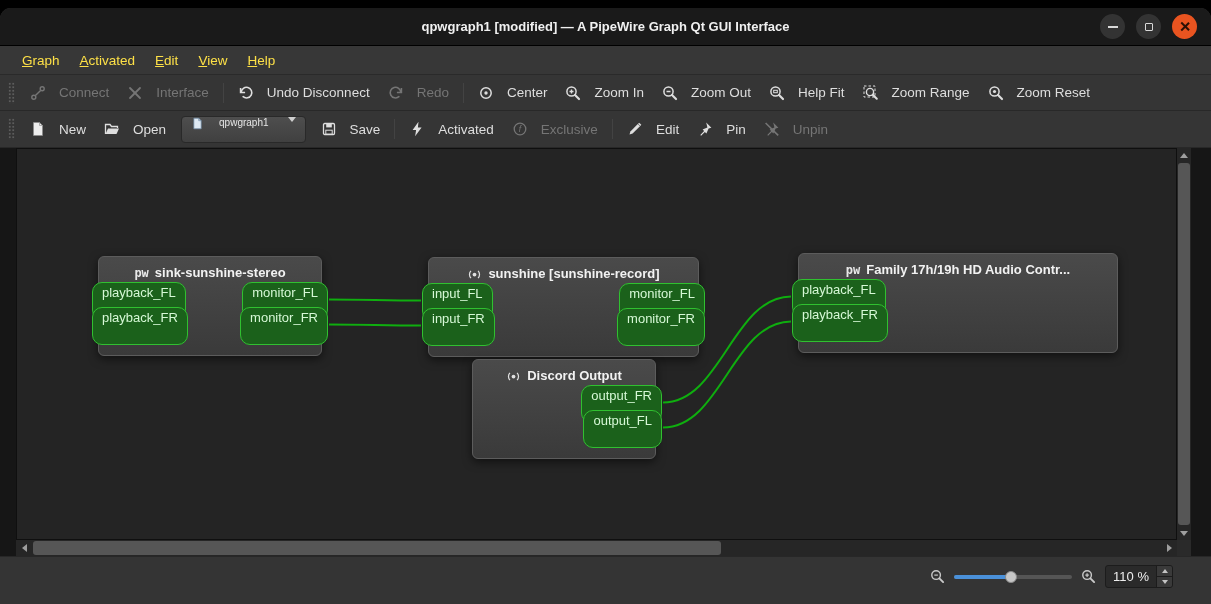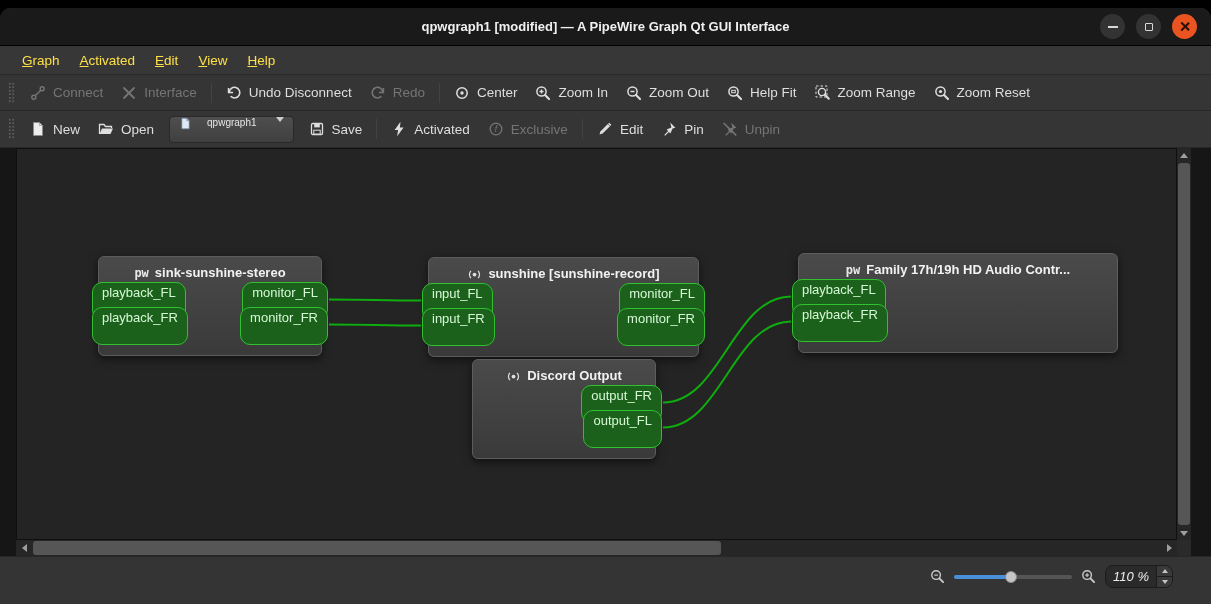--- a/index.html
+++ b/index.html
@@ -20,21 +20,21 @@
   .glyph-close::before{transform:translateX(-50%) rotate(45deg);}
   .glyph-close::after{transform:translateX(-50%) rotate(-45deg);}
   
   .menubar{height:29px;flex:none;background:#373737;display:flex;align-items:center;padding-left:12px;border-bottom:1px solid #2a2a2a;}
   .menu-item{display:inline-block;color:#fde047;font-size:13.5px;padding:4px 10px;cursor:default;}
   .menu-item::first-letter{text-decoration:underline;}
   
   .toolbar{height:36px;flex:none;background:#353535;display:flex;align-items:center;padding:0 6px;border-bottom:1px solid #282828;}
   .toolbar.second{height:37px;}
   .grip{width:7px;height:22px;margin:0 6px 0 2px;background-image:radial-gradient(#5d5d5d 1px,transparent 1.1px);background-size:3.5px 3.5px;}
-  .tb-btn{display:flex;align-items:center;gap:7px;height:28px;padding:0 9px;color:#dedede;font-size:13.5px;border-radius:4px;cursor:default;white-space:nowrap;}
+  .tb-btn{display:flex;align-items:center;gap:13px;height:28px;padding:0 9px;color:#dedede;font-size:13.5px;border-radius:4px;cursor:default;white-space:nowrap;}
   .tb-btn.disabled{color:#757575;}
   .tb-btn svg{flex:none;display:block;}
   .tb-sep{width:1px;height:20px;background:#2b2b2b;border-right:1px solid #434343;margin:0 5px;}
   .combo{display:flex;gap:15px;height:27px;padding:0 9px;margin:0 6px;color:#e6e6e6;font-size:10px;
     background:linear-gradient(180deg,#4e4e4e,#404040);border:1px solid #292929;border-radius:4px;cursor:default;}
   .combo-arrow{width:0;height:0;border-left:4px solid transparent;border-right:4px solid transparent;border-top:5px solid #cfcfcf;margin-left:4px;}
   
   .central{flex:none;height:408px;position:relative;background:#161616;}
   .canvas{position:absolute;left:16px;top:0;width:1161px;height:392px;background:#242424;border:1px solid #0f0f0f;overflow:hidden;}
   .wires{position:absolute;left:0;top:0;pointer-events:none;}
@@ -63,21 +63,21 @@
   .tri.down{border-left:4px solid transparent;border-right:4px solid transparent;border-top:5px solid #9e9e9e;}
   .tri.left{border-top:4px solid transparent;border-bottom:4px solid transparent;border-right:5px solid #9e9e9e;}
   .tri.right{border-top:4px solid transparent;border-bottom:4px solid transparent;border-left:5px solid #9e9e9e;}
   
   .statusbar{flex:1;background:#343434;border-top:1px solid #272727;display:flex;align-items:center;justify-content:flex-end;
     padding:0 38px 8px 0;gap:9px;color:#c9c9c9;}
   .slider{position:relative;width:118px;height:16px;}
   .slider-track{position:absolute;left:0;right:0;top:6px;height:4px;background:#555;border-radius:2px;}
   .slider-fill{position:absolute;left:0;top:0;bottom:0;width:48%;background:var(--slider-accent,#4a90d9);border-radius:2px;}
   .slider-handle{position:absolute;left:calc(48% - 6px);top:2px;width:12px;height:12px;border-radius:50%;background:#c6c6c6;border:1px solid #8a8a8a;}
-  .spinbox{display:flex;align-items:center;height:23px;background:#2a2a2a;border:1px solid #1c1c1c;border-radius:8px;overflow:hidden;font-style:italic;}
+  .spinbox{display:flex;align-items:center;height:23px;background:#2a2a2a;border:1px solid #1c1c1c;border-radius:3px;overflow:hidden;}
   .spin-value{color:#ededed;font-size:13px;padding:0 7px;min-width:44px;text-align:right;}
   .spin-btns{display:flex;flex-direction:column;width:16px;height:100%;border-left:1px solid #1c1c1c;}
   .spin-up,.spin-down{flex:1;display:flex;align-items:center;justify-content:center;background:#3a3a3a;}
   .spin-up{border-bottom:1px solid #1c1c1c;}
   .spin-btns .tri.up{border-bottom-color:#c4c4c4;border-left-width:3.5px;border-right-width:3.5px;border-bottom-width:4px;}
   .spin-btns .tri.down{border-top-color:#c4c4c4;border-left-width:3.5px;border-right-width:3.5px;border-top-width:4px;}
 </style>
 </head>
 <body>
 

